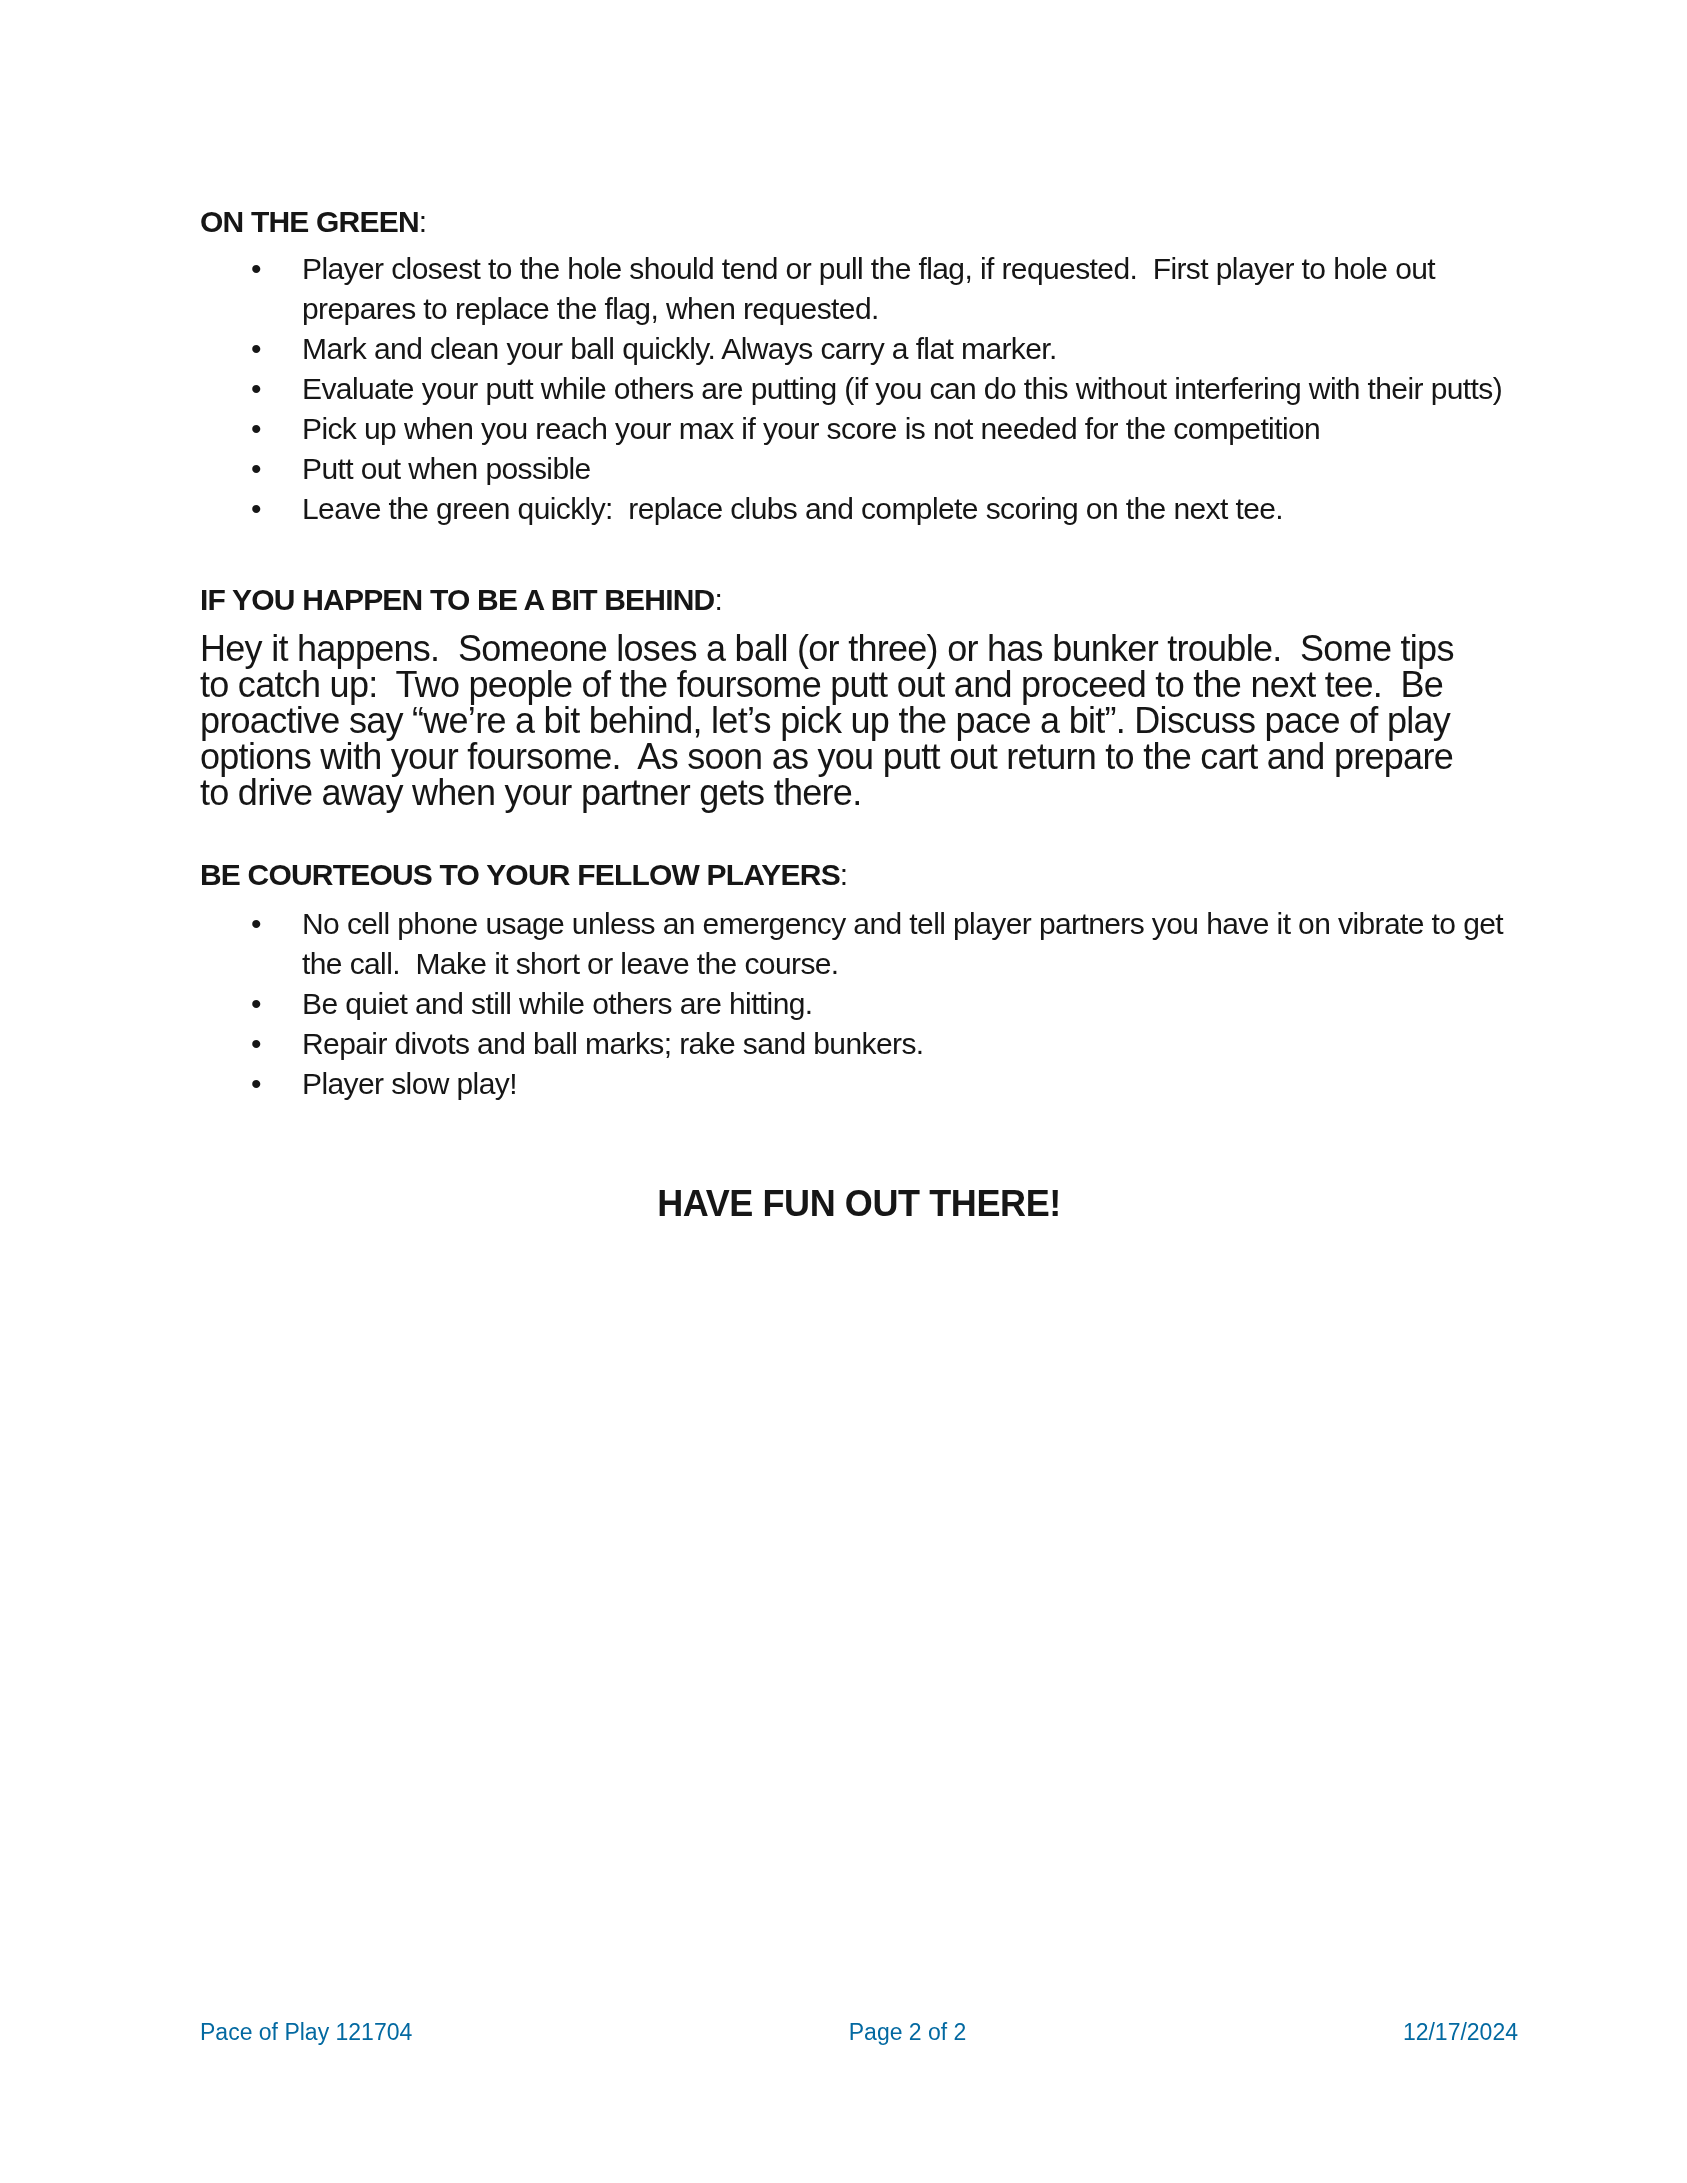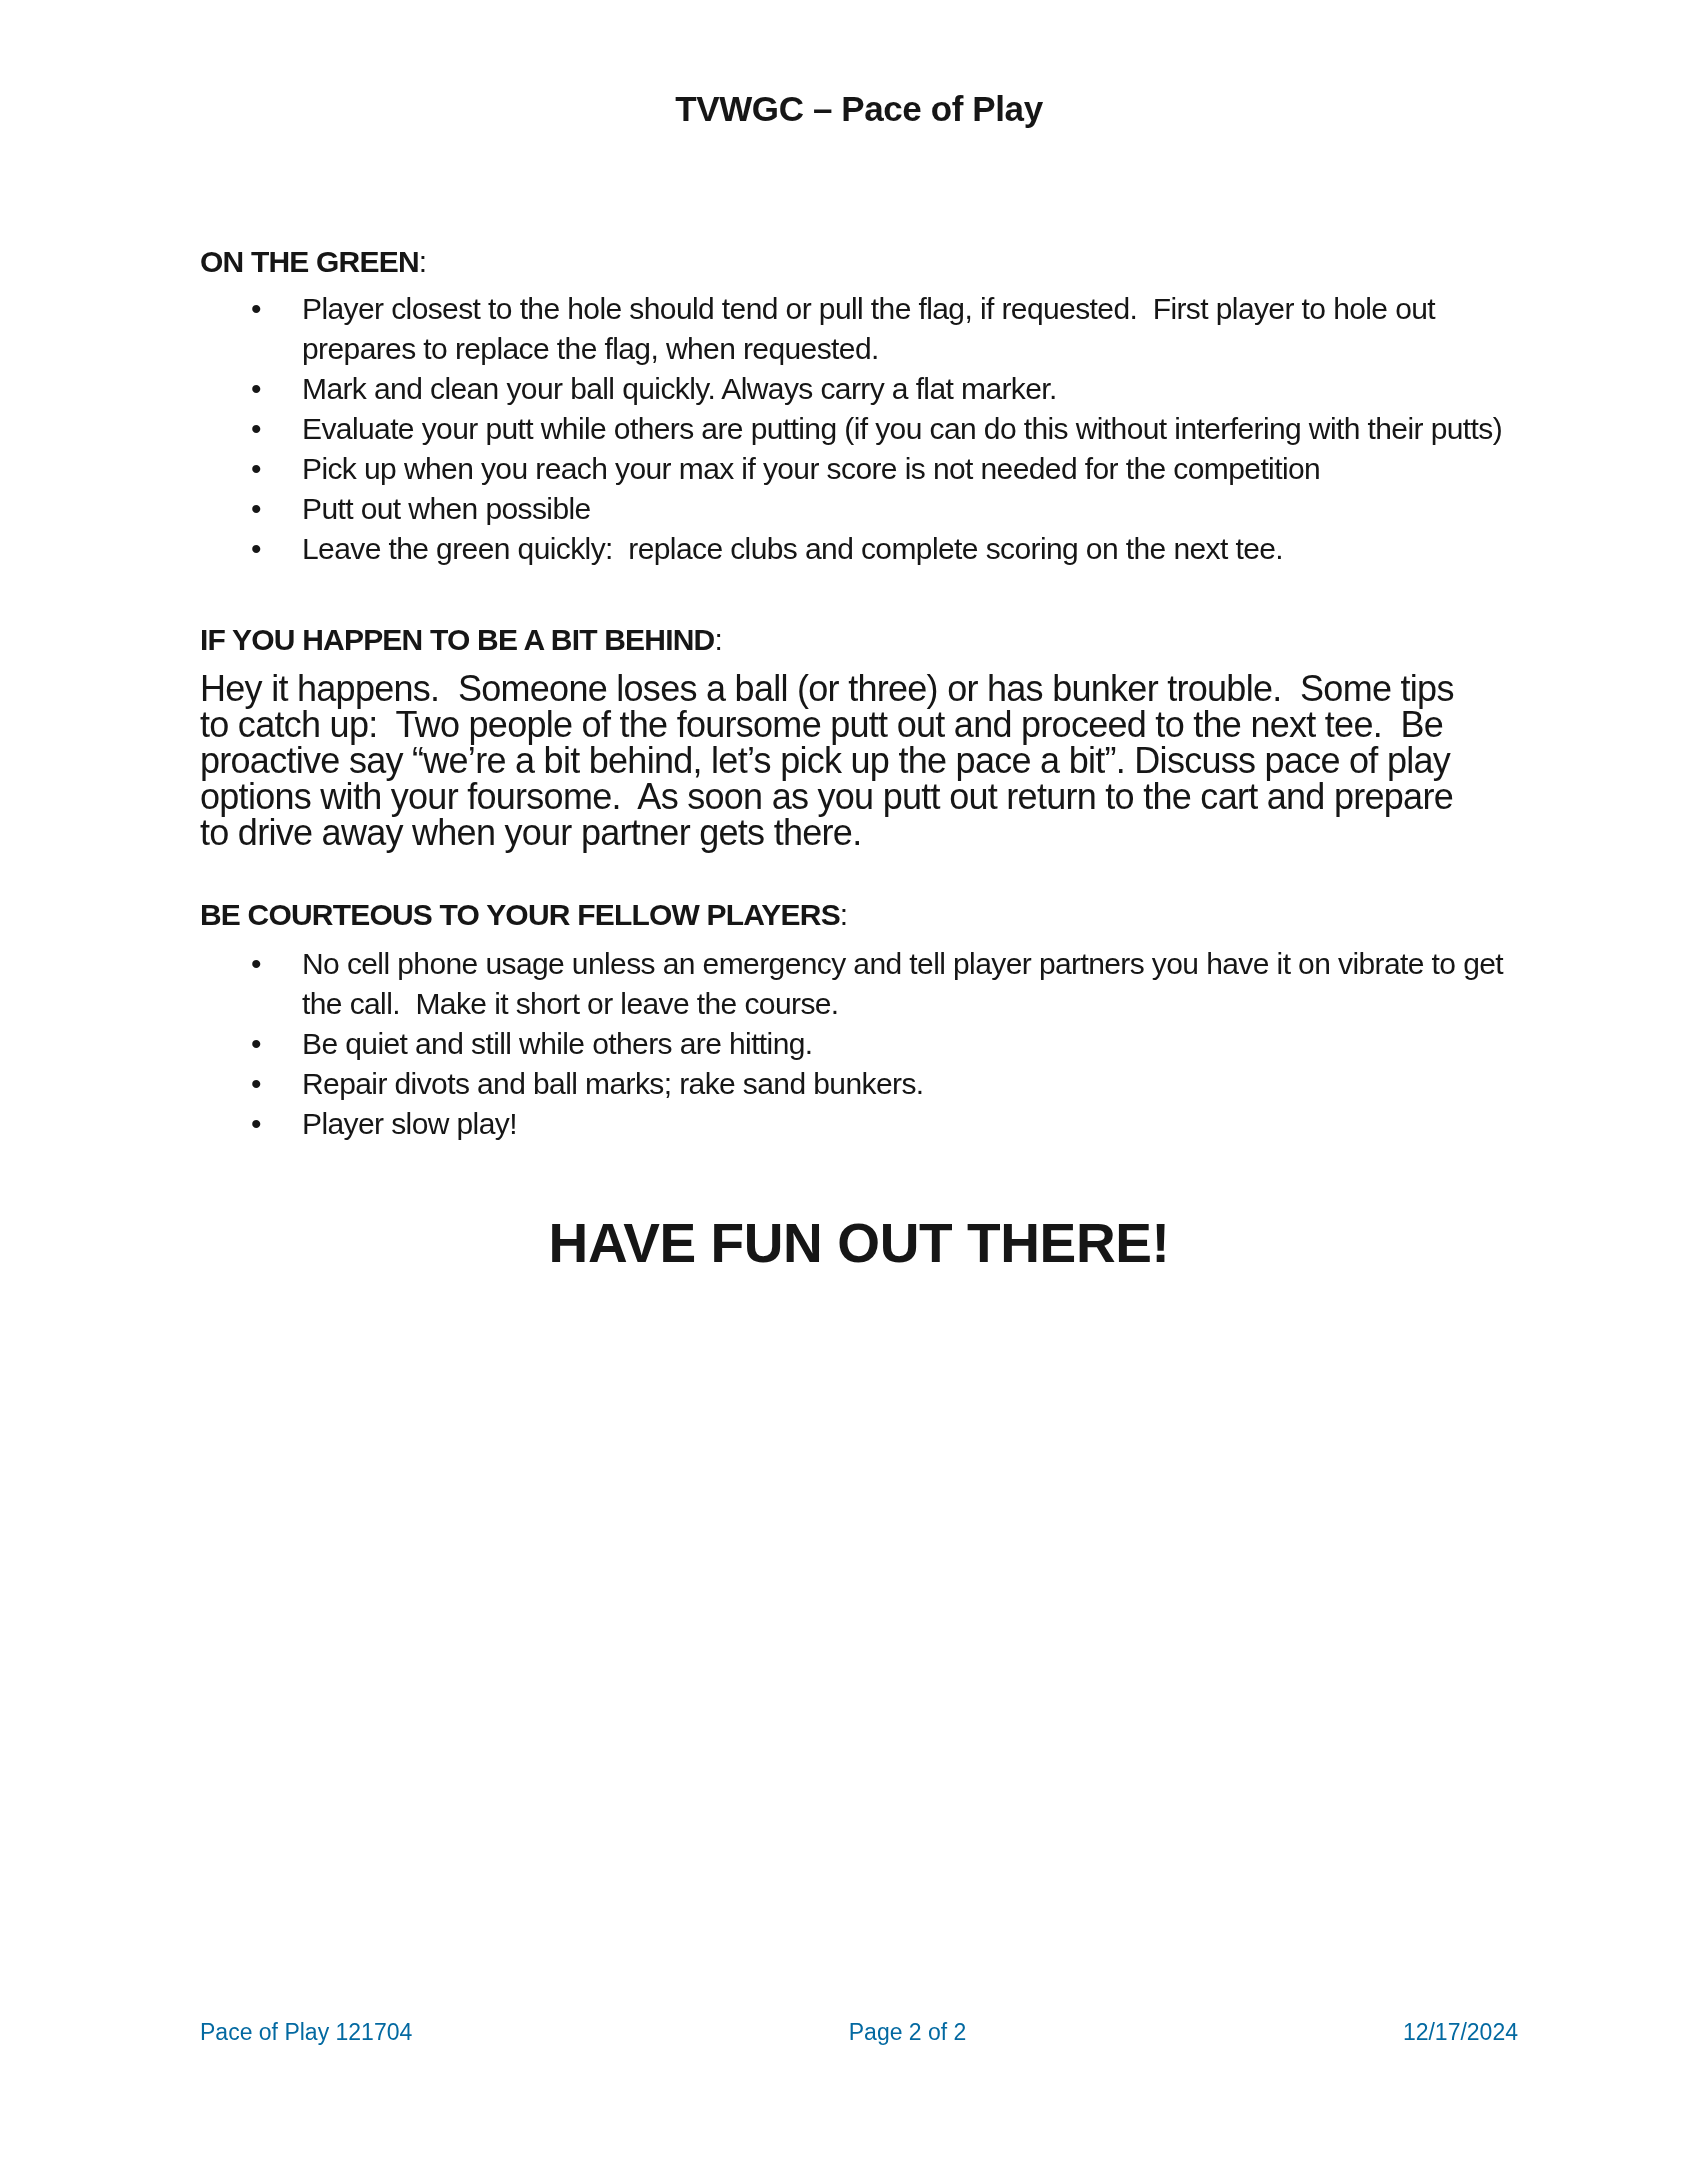--- a/index.html
+++ b/index.html
@@ -60,21 +60,21 @@
     max-width: 1282px;
     font-size: 36px;
     line-height: 36px;
     letter-spacing: -0.02em;
     white-space: pre-wrap;
   }
   .sec3 ul.bullets { margin-top: 5px; }
   .closing-line {
     margin: 74px 0 0 0;
     text-align: center;
-    font-size: 55px;
+    font-size: 36px;
     line-height: 51px;
     font-weight: 700;
     letter-spacing: -0.4px;
   }
   .page-footer {
     position: absolute;
     left: 200px;
     right: 169px;
     top: 2018px;
     display: flex;
@@ -83,21 +83,20 @@
     font-size: 23px;
     line-height: 29px;
     color: #0369a1;
   }
 </style>
 </head>
 <body>
 
 <div class="content">
 
-  <h1 class="doc-title">TVWGC – Pace of Play</h1>
 
   <section class="sec1">
     <h2 class="section-heading"><span>ON THE GREEN</span><span class="colon">:</span></h2>
     <ul class="bullets">
       <li>Player closest to the hole should tend or pull the flag, if requested.  First player to hole out prepares to replace the flag, when requested.</li>
       <li>Mark and clean your ball quickly. Always carry a flat marker.</li>
       <li>Evaluate your putt while others are putting (if you can do this without interfering with their putts)</li>
       <li>Pick up when you reach your max if your score is not needed for the competition</li>
       <li>Putt out when possible</li>
       <li>Leave the green quickly:  replace clubs and complete scoring on the next tee.</li>

